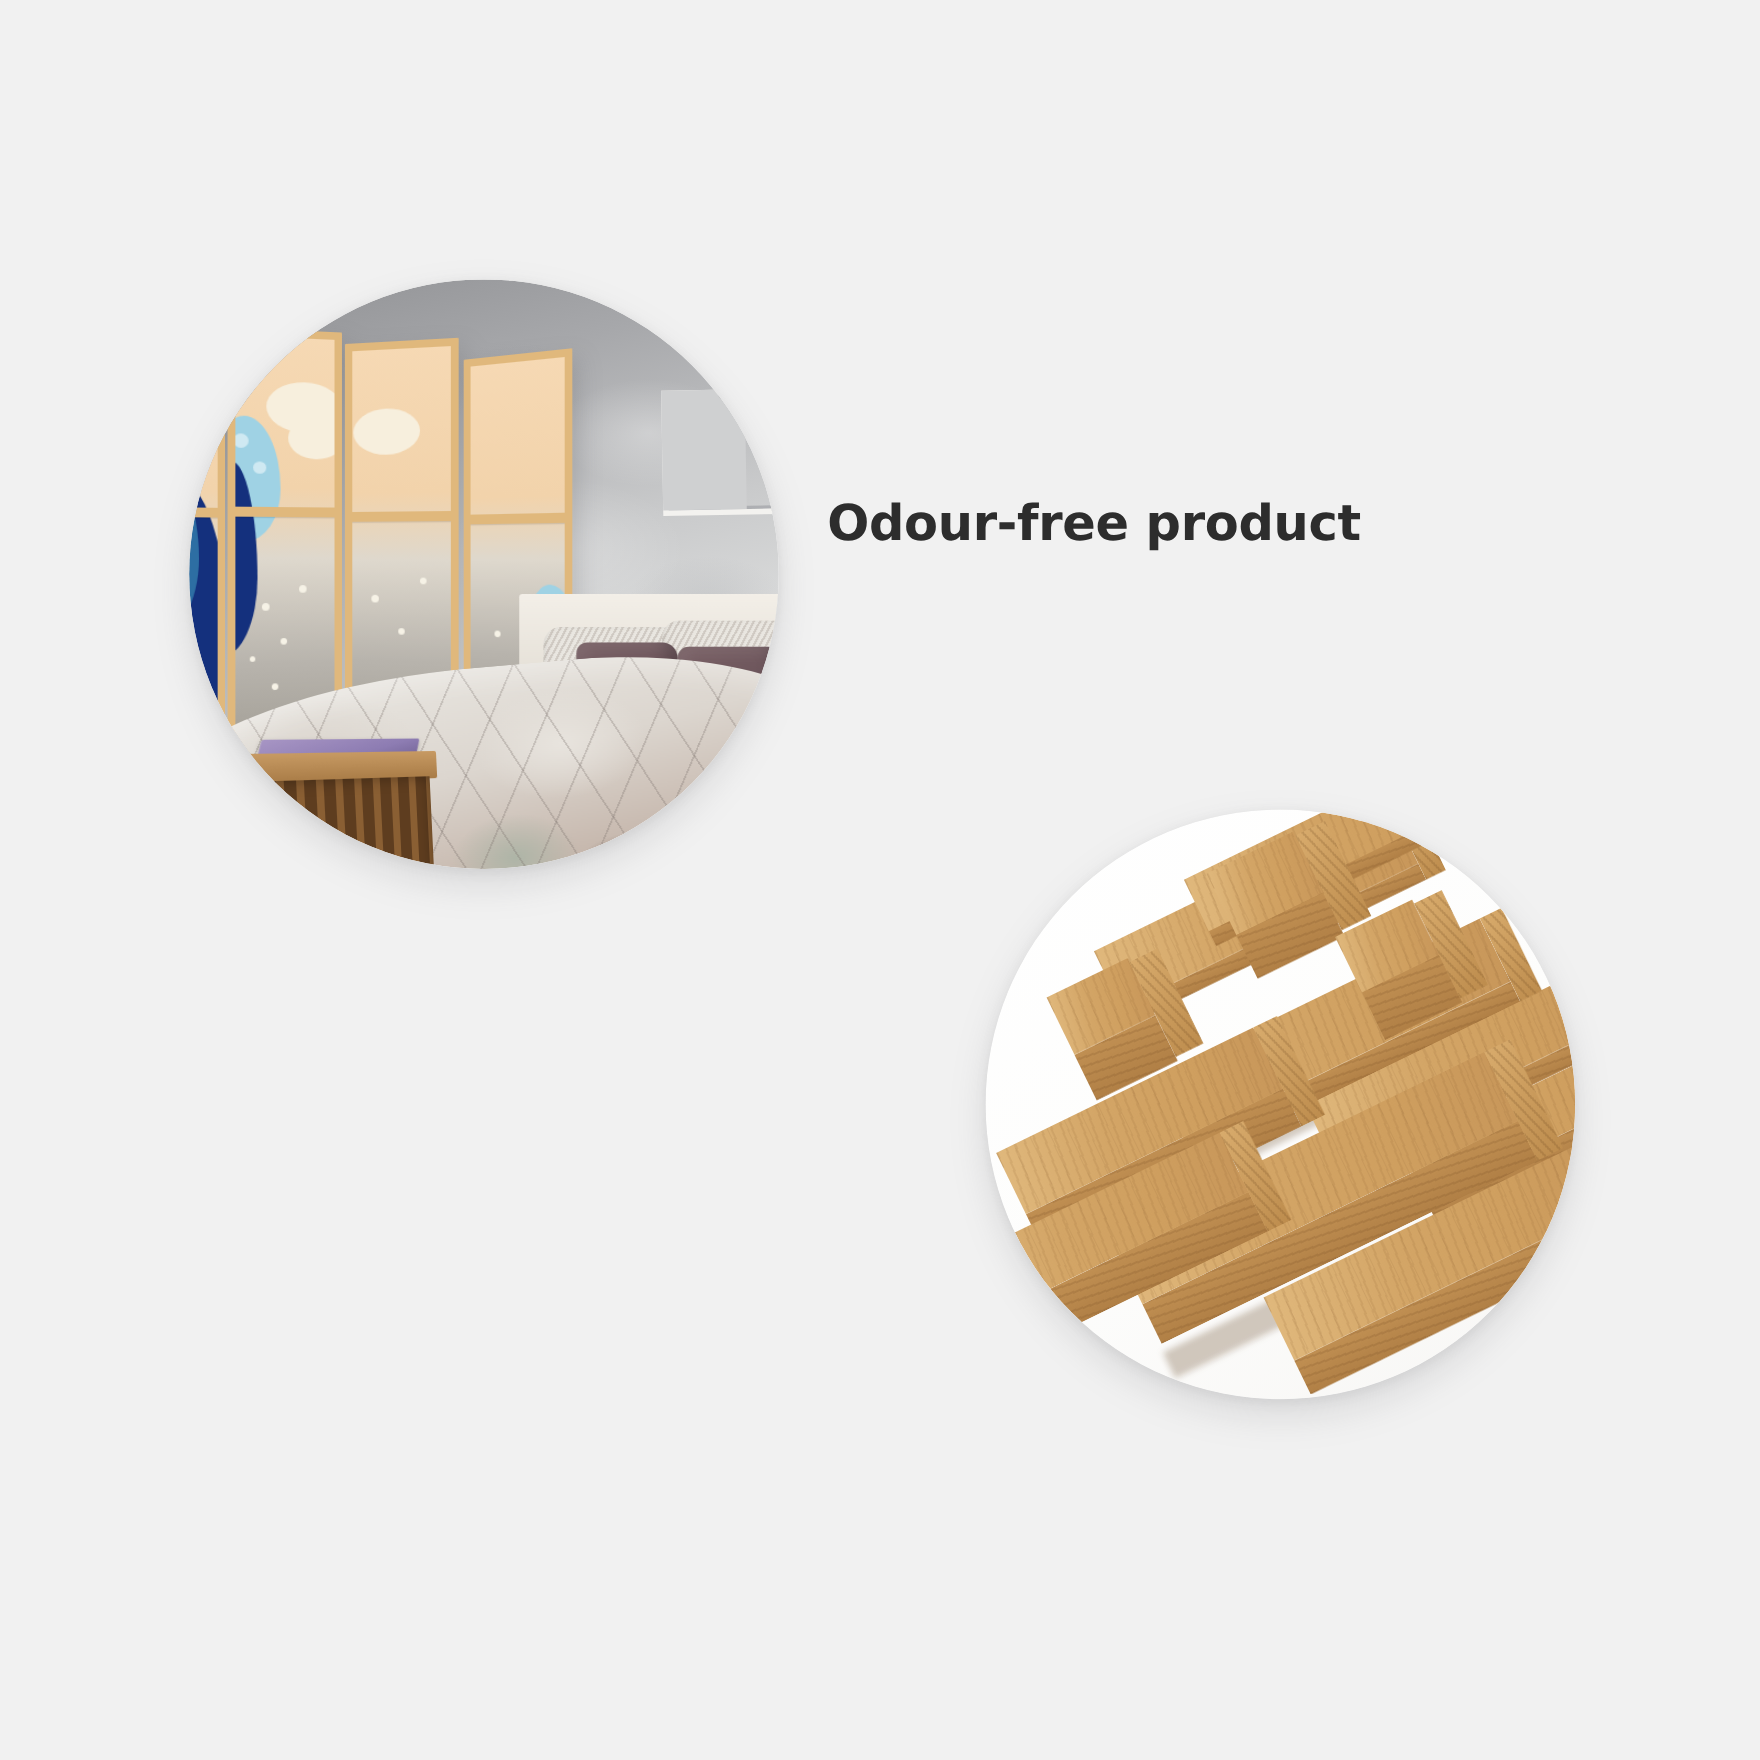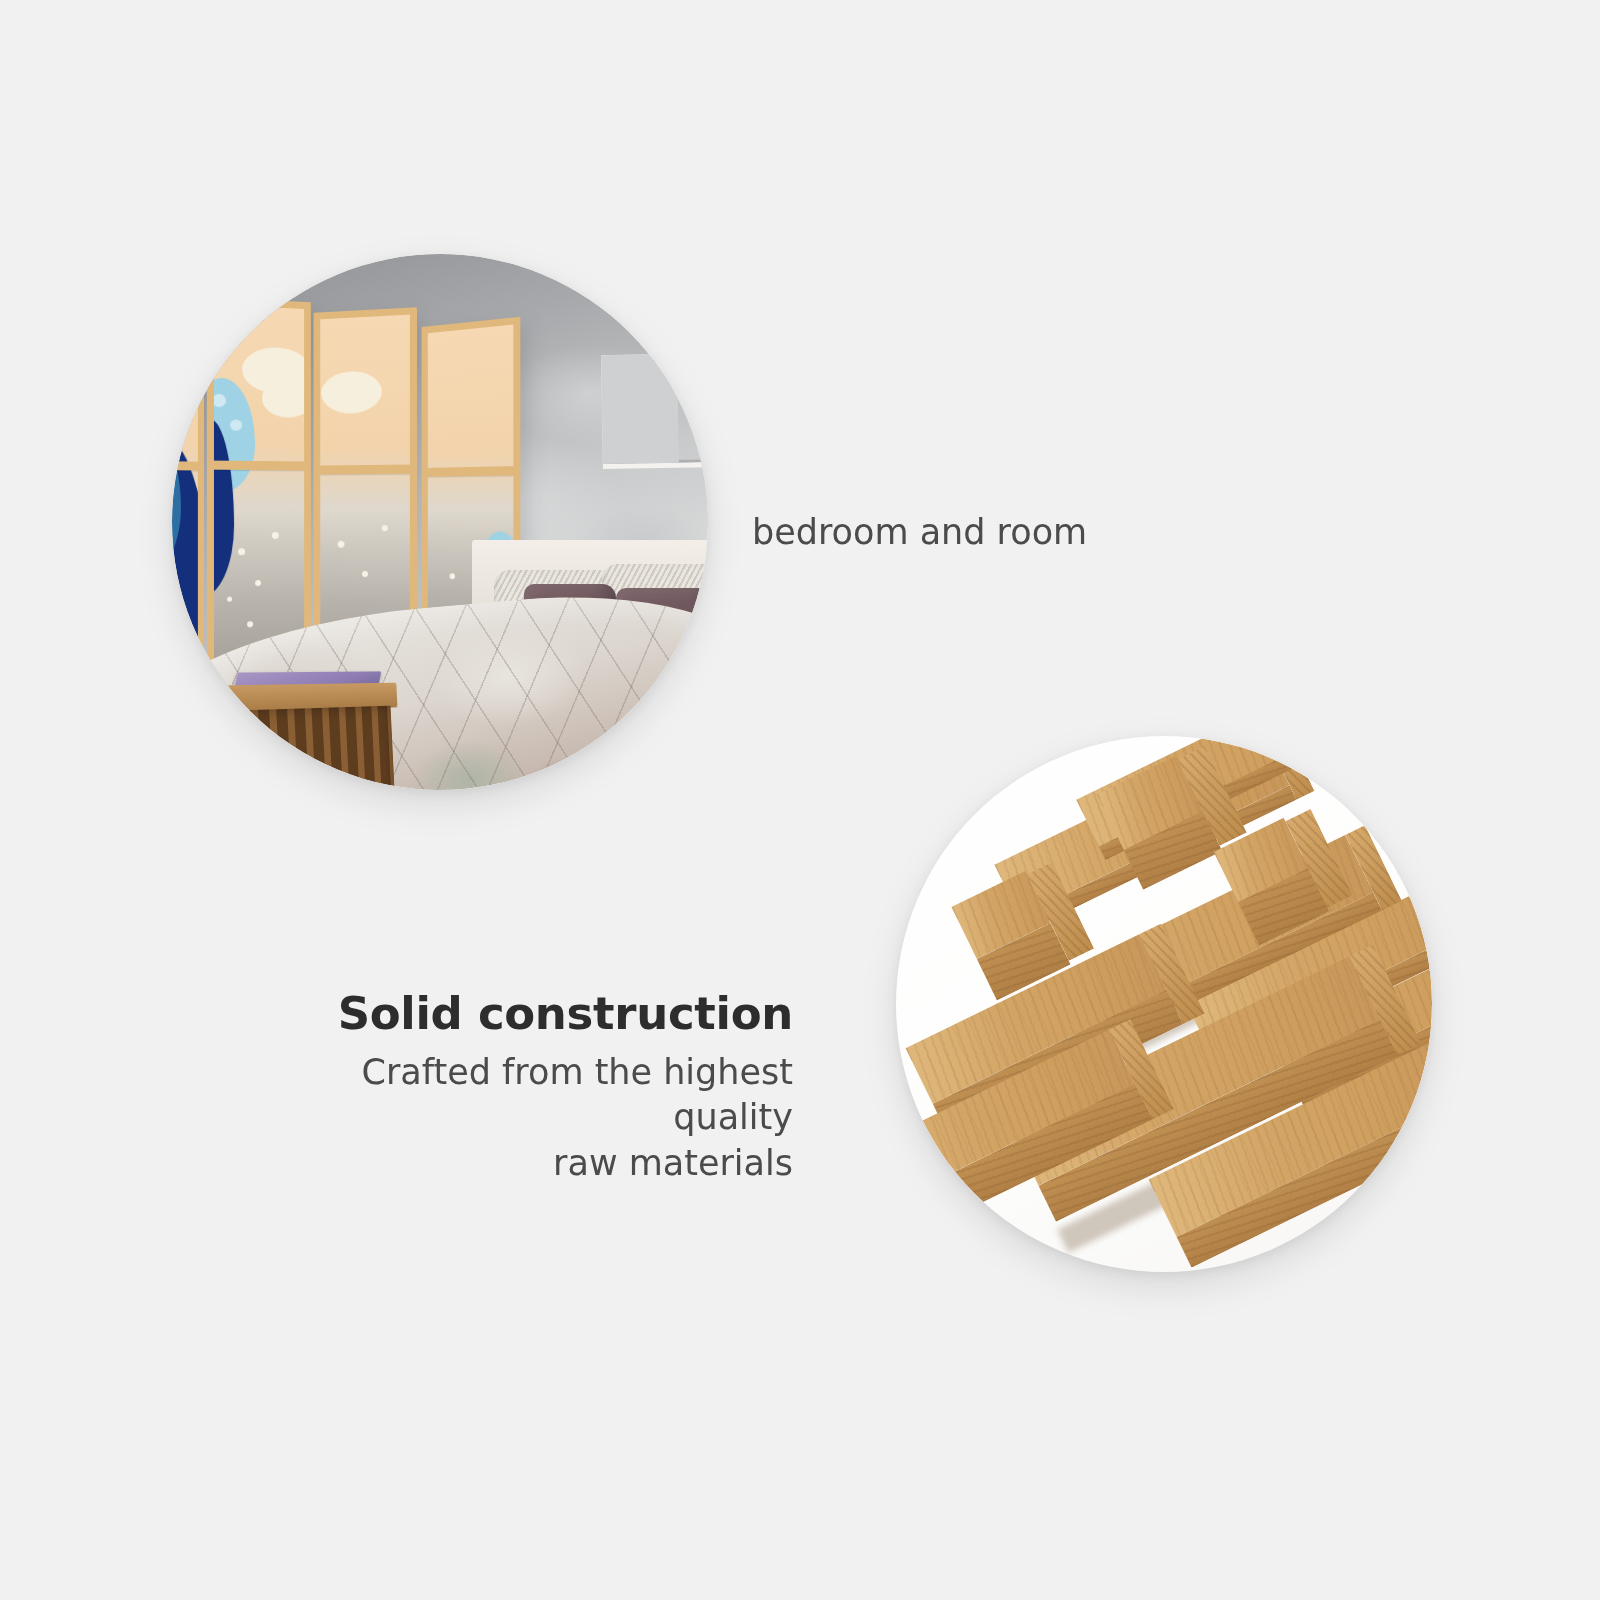--- a/index.html
+++ b/index.html
@@ -394,33 +394,26 @@
           <div class="bench-book"></div>
           <div class="bench-top"></div>
           <div class="bench-lattice"></div>
         </div>
 
       </div>
     </div>
   </div>
 
   <div class="feature" id="feature-odour">
+    <h2 class="feature-title">Odour-free product</h2>
     <p class="feature-desc">
       <br>
-      <span>bedroom and room</span>
     </p>
   </div>
 
-  <div class="feature" id="feature-solid">
-    <h2 class="feature-title">Solid construction</h2>
-    <p class="feature-desc">
-      <span>Crafted from the highest quality</span><br>
-      <span>raw materials</span>
-    </p>
-  </div>
 
   <div class="medallion" id="medallion-timber">
     <div class="medallion-inner">
       <div class="scene-timber">
 
         <div class="plank-shadow" style="left:60px;  top:300px; width:300px; height:30px; transform:rotate(-26deg);"></div>
         <div class="plank-shadow" style="left:150px; top:420px; width:330px; height:26px; transform:rotate(-26deg);"></div>
 
         <div class="plank" style="left:96px; top:60px; width:300px; height:58px; transform:rotate(-26deg);">
           <div class="plank-face"></div>

